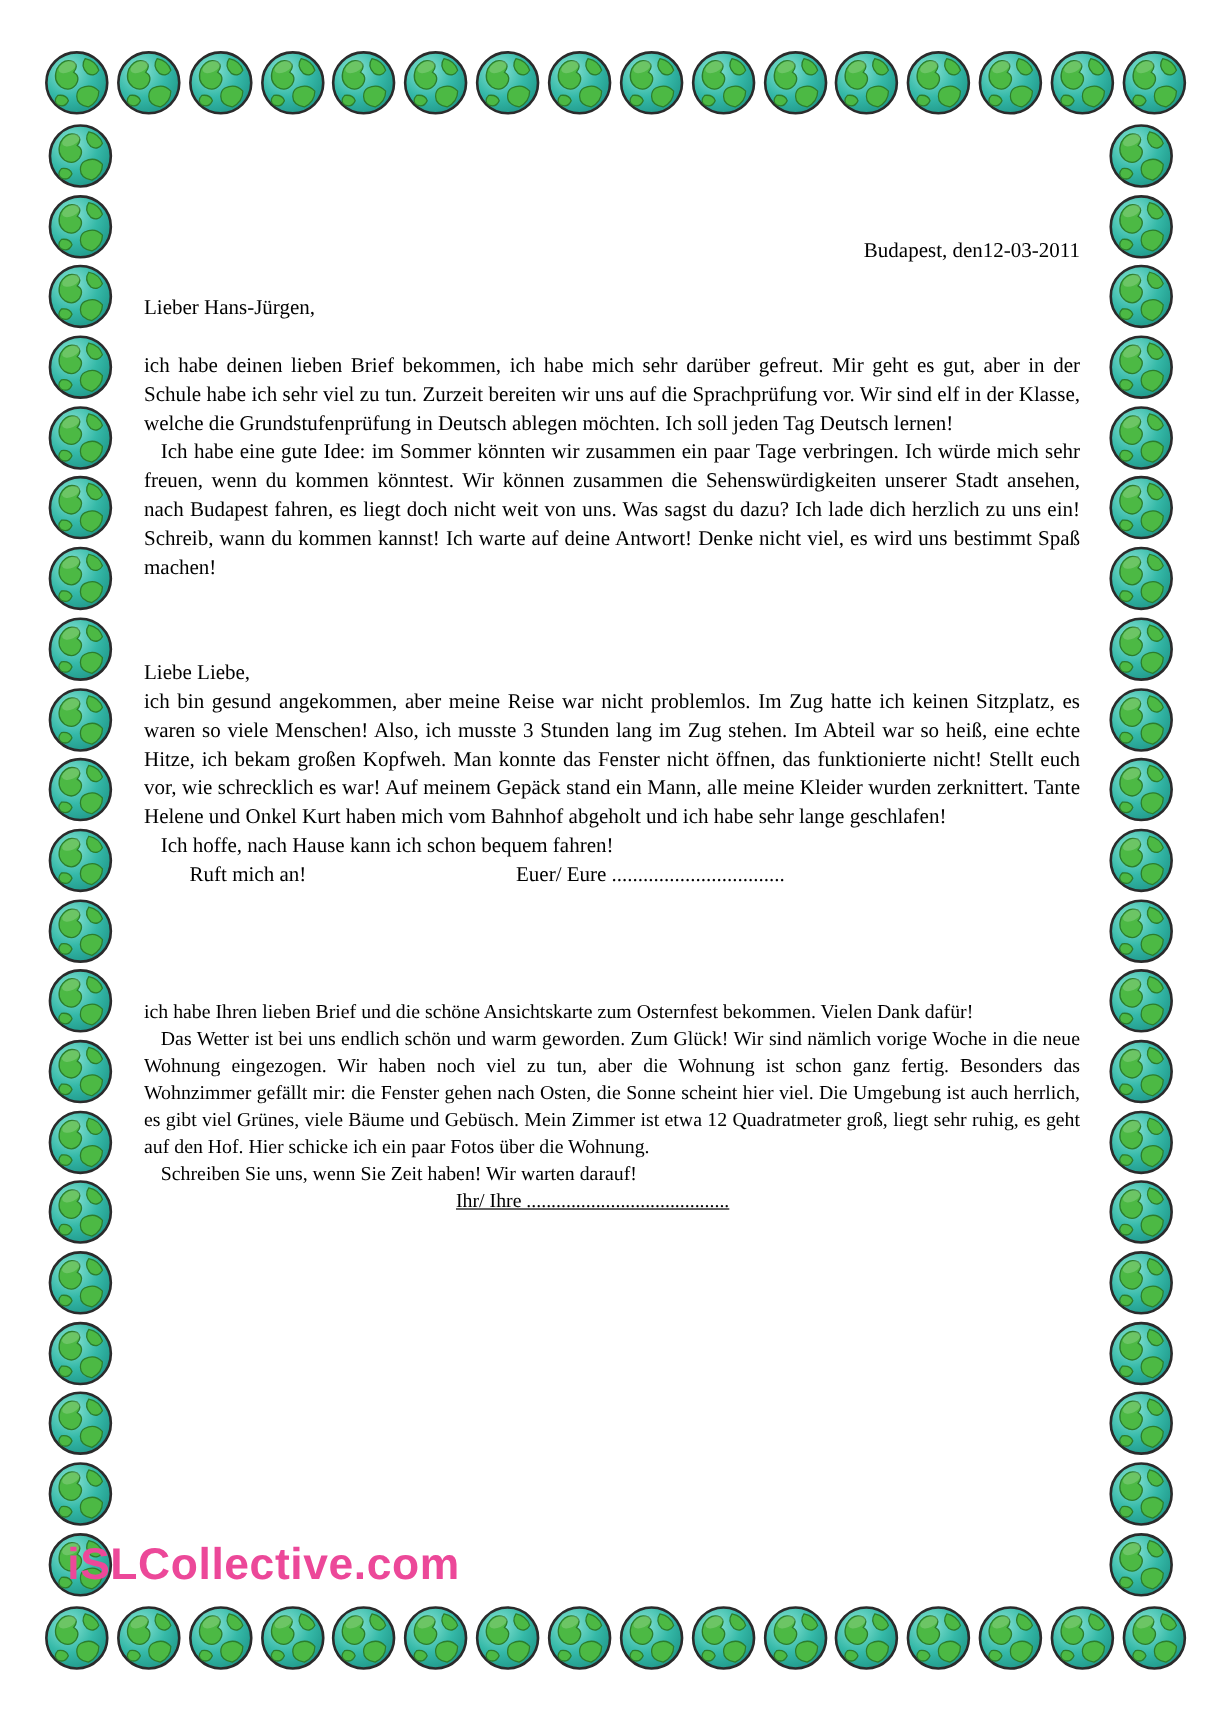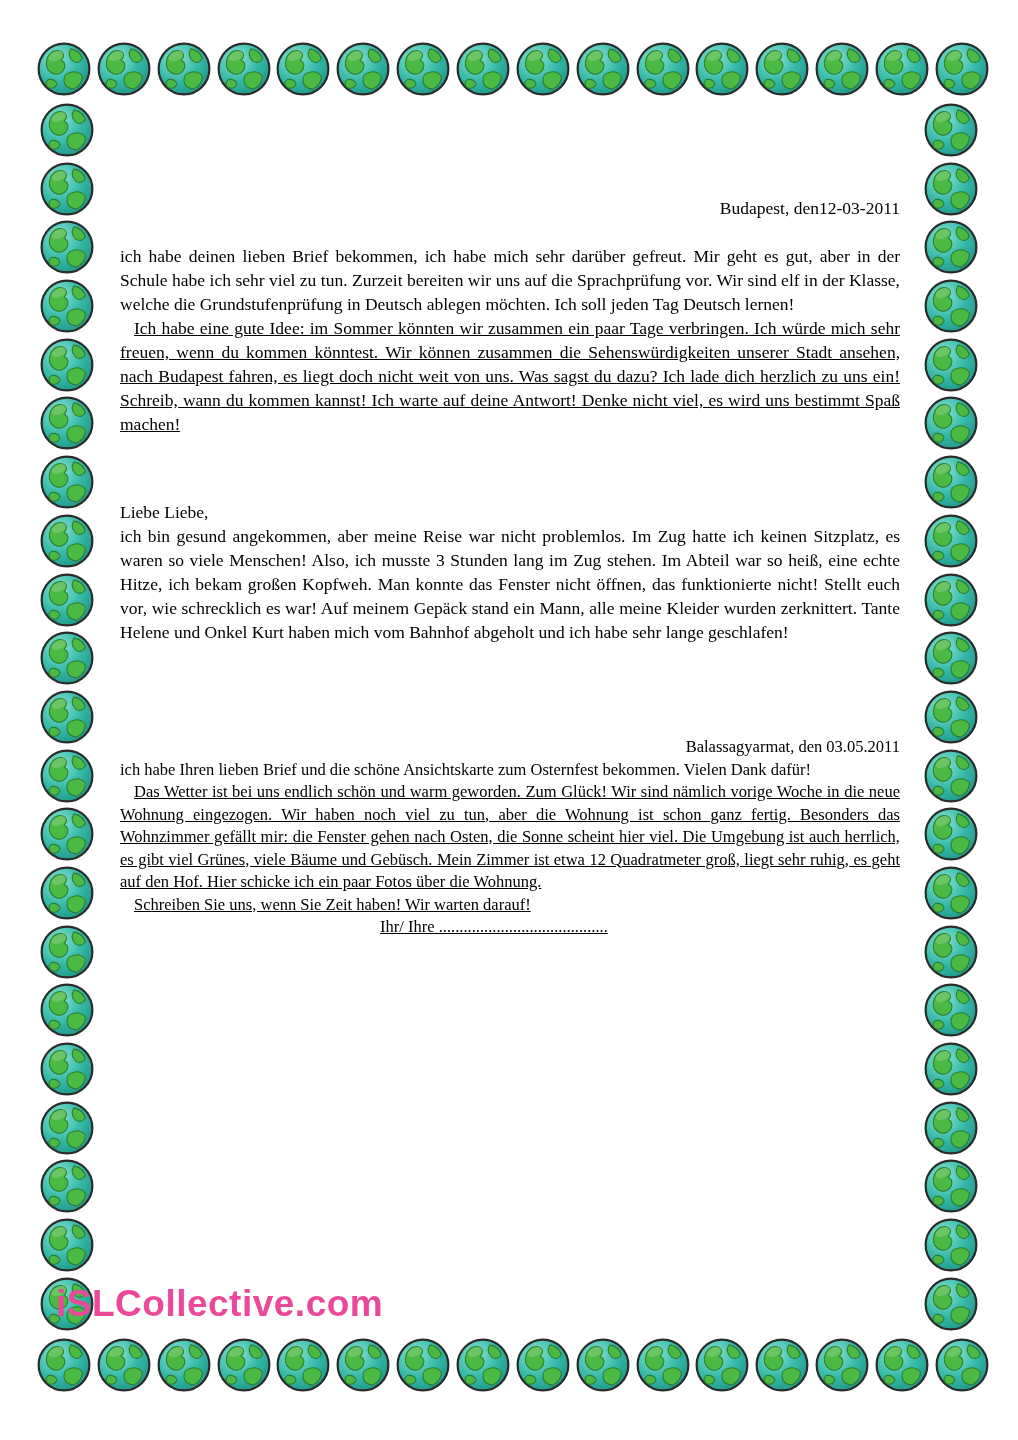--- a/index.html
+++ b/index.html
@@ -36,21 +36,21 @@
   
   .content {
     position:absolute;
     left:120px; top:0;
     width:780px;
     font-size:17.5px;
     line-height:24px;
   }
   .date { text-align:right; }
   .body { text-align:justify; }
-  .ind  { text-indent:14px;text-decoration:underline; }
+  .ind  { text-indent:14px; }
 
   .letter1 .date       { margin-top:196px; }
   .letter1 .salutation { margin-top:24px; }
   .letter1 .p0         { margin-top:24px; }
   .letter1 .closing    { margin-top:24px; margin-left:22px; }
 
   .letter2 { margin-top:64px; }
   .letter2 .closing-row { position:relative; height:24px; }
   .letter2 .closing-left  { position:absolute; left:38px; }
   .letter2 .closing-right { position:absolute; left:310px; }
@@ -322,31 +322,36 @@
       </svg>
       <svg class="globe" viewBox="0 0 64 64">
         <use href="#globe" xlink:href="#globe"></use>
       </svg>
     </div>
 
   <div class="content">
 
     <section class="letter letter1">
       <div class="date">Budapest, den12-03-2011</div>
+      <div class="salutation">Lieber Hans-Jürgen,</div>
       <p class="body p0">ich habe deinen lieben Brief bekommen, ich habe mich sehr darüber gefreut. Mir geht es gut, aber in der Schule habe ich sehr viel zu tun. Zurzeit bereiten wir uns auf die Sprachprüfung vor. Wir sind elf in der Klasse, welche die Grundstufenprüfung in Deutsch ablegen möchten. Ich soll jeden Tag Deutsch lernen!</p>
       <p class="body ind">Ich habe eine gute Idee: im Sommer könnten wir zusammen ein paar Tage verbringen. Ich würde mich sehr freuen, wenn du kommen könntest. Wir können zusammen die Sehenswürdigkeiten unserer Stadt ansehen, nach Budapest fahren, es liegt doch nicht weit von uns. Was sagst du dazu? Ich lade dich herzlich zu uns ein! Schreib, wann du kommen kannst! Ich warte auf deine Antwort! Denke nicht viel, es wird uns bestimmt Spaß machen!</p>
     </section>
 
     <section class="letter letter2">
       <div class="salutation">Liebe Liebe,</div>
       <p class="body">ich bin gesund angekommen, aber meine Reise war nicht problemlos. Im Zug hatte ich keinen Sitzplatz, es waren so viele Menschen! Also, ich musste 3 Stunden lang im Zug stehen. Im Abteil war so heiß, eine echte Hitze, ich bekam großen Kopfweh. Man konnte das Fenster nicht öffnen, das funktionierte nicht! Stellt euch vor, wie schrecklich es war! Auf meinem Gepäck stand ein Mann, alle meine Kleider wurden zerknittert. Tante Helene und Onkel Kurt haben mich vom Bahnhof abgeholt und ich habe sehr lange geschlafen!</p>
+      <p class="body ind">Ich hoffe, nach Hause kann ich schon bequem fahren!</p>
+      <div class="closing-row">
+        <span class="closing-left">Ruft mich an!</span>
+        <span class="closing-right">Euer/ Eure .................................</span>
+      </div>
     </section>
 
     <section class="letter letter3">
-      <div class="date">Balassagyarmat, den 03.05.2011</div>
       <p class="body">ich habe Ihren lieben Brief und die schöne Ansichtskarte zum Osternfest bekommen. Vielen Dank dafür!</p>
       <p class="body ind">Das Wetter ist bei uns endlich schön und warm geworden. Zum Glück! Wir sind nämlich vorige Woche in die neue Wohnung eingezogen. Wir haben noch viel zu tun, aber die Wohnung ist schon ganz fertig. Besonders das Wohnzimmer gefällt mir: die Fenster gehen nach Osten, die Sonne scheint hier viel. Die Umgebung ist auch herrlich, es gibt viel Grünes, viele Bäume und Gebüsch. Mein Zimmer ist etwa 12 Quadratmeter groß, liegt sehr ruhig, es geht auf den Hof. Hier schicke ich ein paar Fotos über die Wohnung.</p>
       <p class="body ind">Schreiben Sie uns, wenn Sie Zeit haben! Wir warten darauf!</p>
       <div class="closing">Ihr/ Ihre .........................................</div>
     </section>
 
   </div>
 
   <div class="watermark">iSLCollective.com</div>
 

